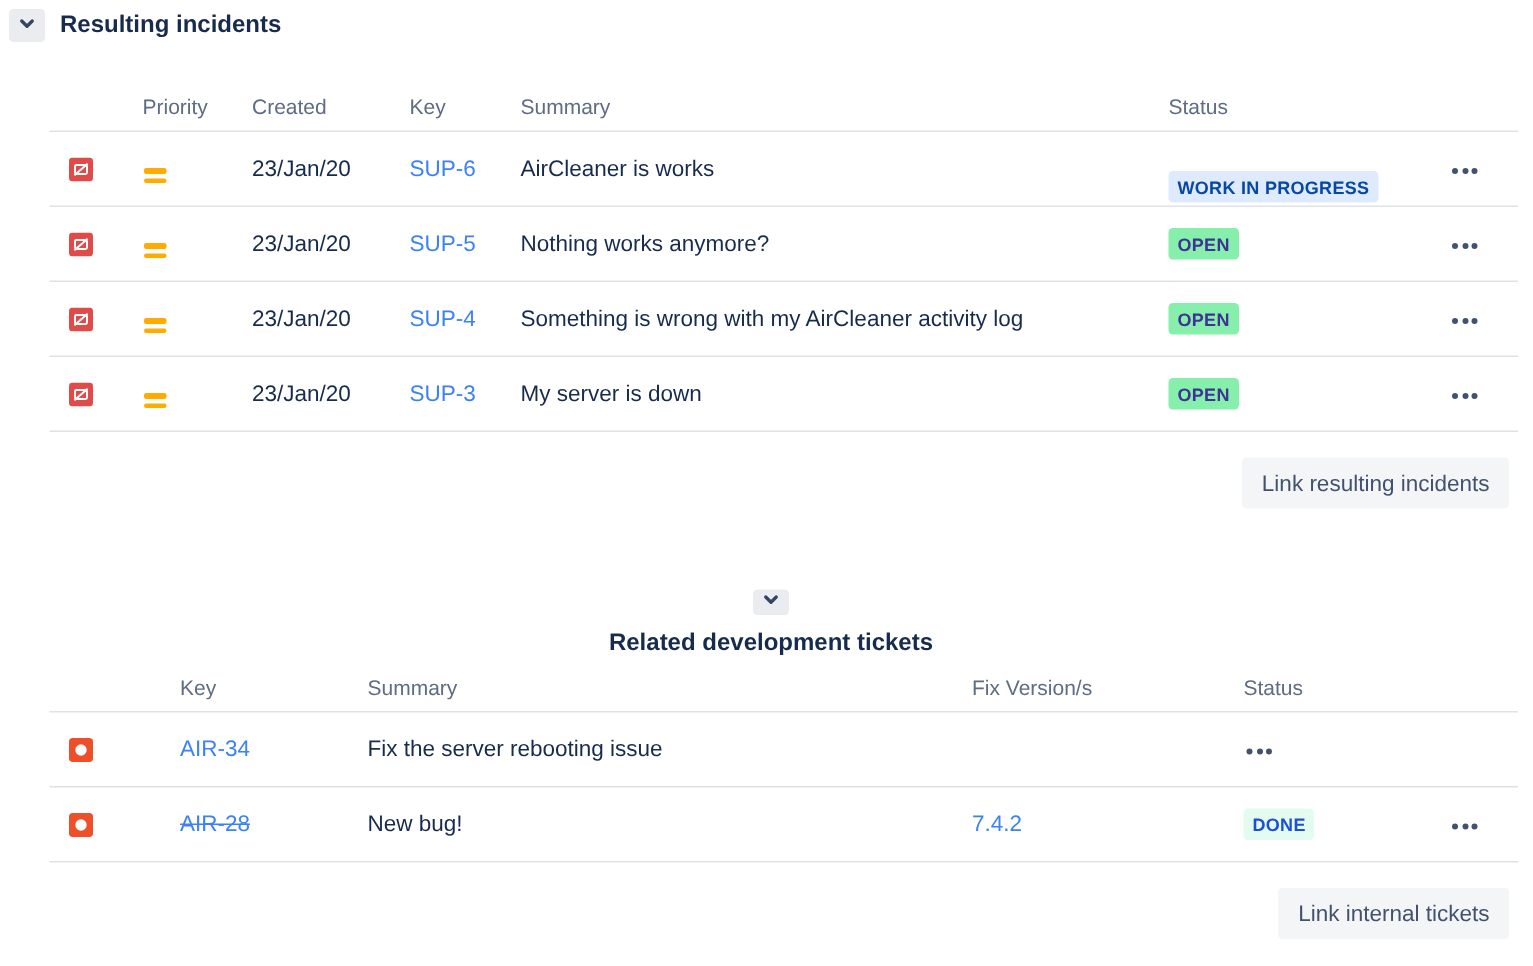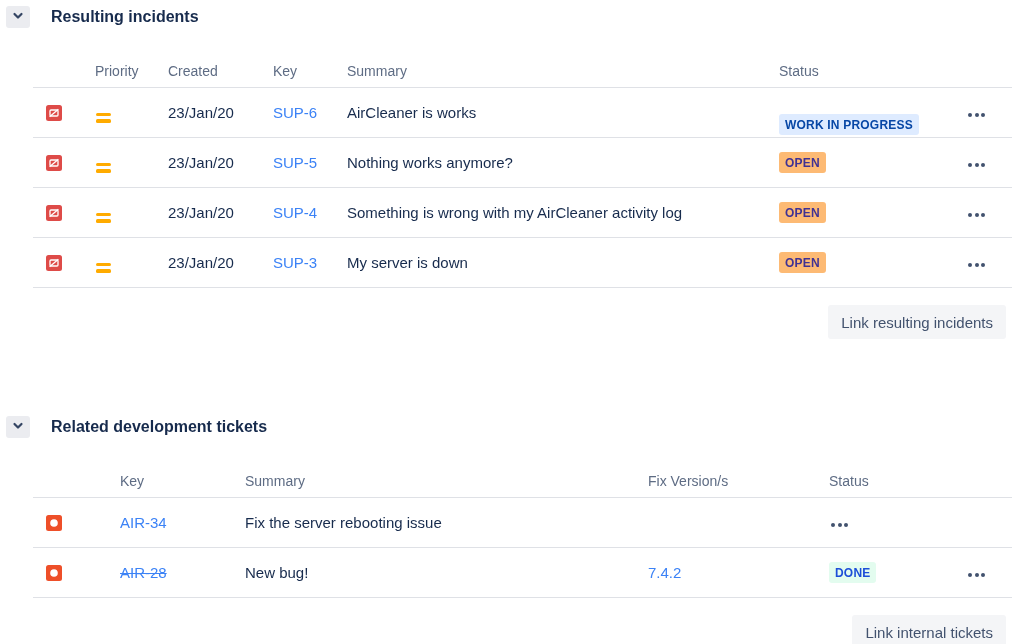--- a/index.html
+++ b/index.html
@@ -1,20 +1,20 @@
 <!DOCTYPE html>
 <html><head>
 <meta charset="utf-8">
 <style>
   * { margin:0; padding:0; box-sizing:border-box; }
   html,body { width:1022px; height:644px; background:#FFFFFF;
     font-family:"Liberation Sans", sans-serif; color:#172B4D; overflow:hidden; }
 
-  .section-header { display:flex; align-items:center; gap:21px; margin:6px 0 0 6px; height:22px; }
-  .section-header.second { margin-top:77px; }
+  .section-header { display:flex; align-items:center; gap:10px; margin:6px 0 0 6px; height:22px; }
+  .section-header.second { margin-top:54px;flex-direction:column; }
   .collapse-btn { width:24px; height:22px; border:none; border-radius:3px; background:#EBECF0;
     display:flex; align-items:center; justify-content:center; cursor:pointer; }
   .section-title { font-size:16px; font-weight:600; color:#172B4D; }
 
   .tbl { margin-left:33px; width:979px; }
   .thead { display:grid; height:33px; align-items:center; border-bottom:1px solid #DFE1E6; }
   .tbl.t1 { margin-top:27px; }
   .tbl.t2 { margin-top:27px; }
   .t1 .thead, .t1 .row { grid-template-columns:62px 73px 105px 74px 432px 187px 46px; }
   .t2 .thead, .t2 .row { grid-template-columns:87px 125px 403px 181px 137px 46px; }
@@ -24,21 +24,21 @@
   .cell-icon { padding-left:13px; display:flex; align-items:center; }
   .type-icon { width:16px; height:16px; display:inline-flex; }
   .priority-icon { display:inline-flex; flex-direction:column; gap:3px; padding-left:1px; }
   .priority-icon i { display:block; width:15px; height:3.5px; border-radius:1.5px; background:#FFAB00; }
   a.link { color:#3b82f6; text-decoration:none; font-size:15px; }
   a.link.resolved { text-decoration:line-through; }
 
   .badge { display:inline-block; padding:4px 6px 3px; border-radius:3px;
     font-size:12px; font-weight:700; letter-spacing:.2px; line-height:14px; }
   .badge--blue   { background:#DEEBFF; color:#0747A6;margin-top:24px; }
-  .badge--purple { background:#fdba74; color:#403294; }
+  .badge--purple { background:#86efac; color:#403294; }
   .badge--green  { background:#E3FCEF; color:#1d4ed8; }
 
   .more-btn { border:none; background:transparent; cursor:pointer;
     display:inline-flex; gap:2.5px; align-items:center; padding:6px 2px; }
   .more-btn .dot { width:4px; height:4px; border-radius:50%; background:#42526E; }
 
   .btn-row { width:1006px; display:flex; justify-content:flex-end; margin-top:17px; }
   .link-btn { height:34px; padding:0 13px; border:none; border-radius:3px; background:#F4F5F7;
     color:#42526E; font-size:15px; font-family:"Liberation Sans", sans-serif; cursor:pointer; }
 </style>

